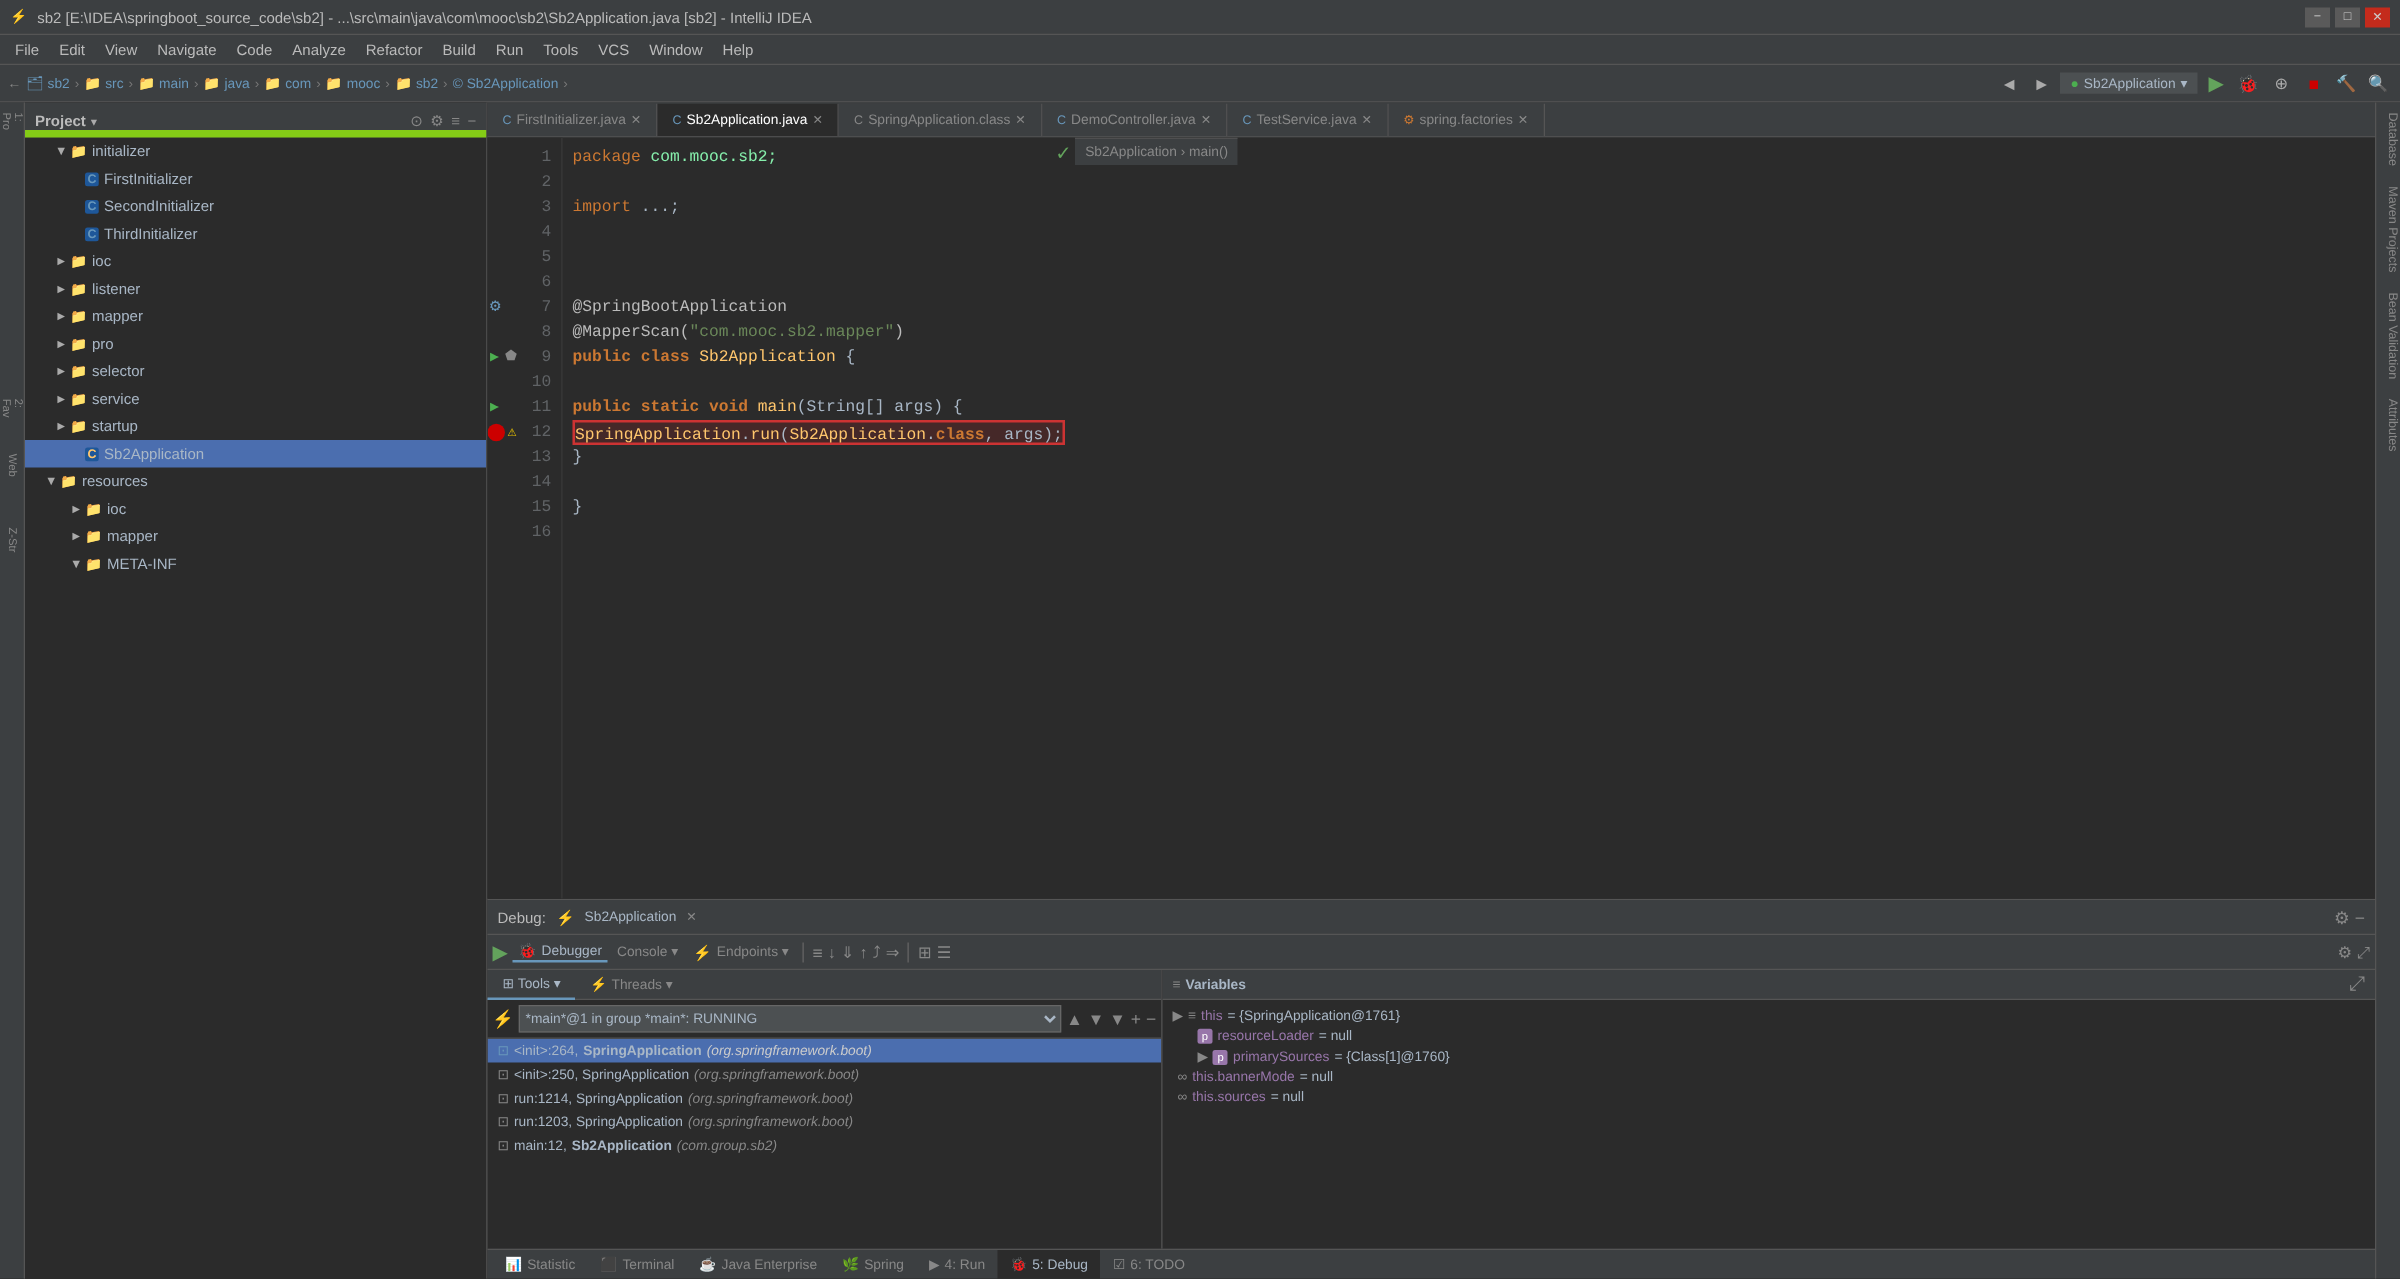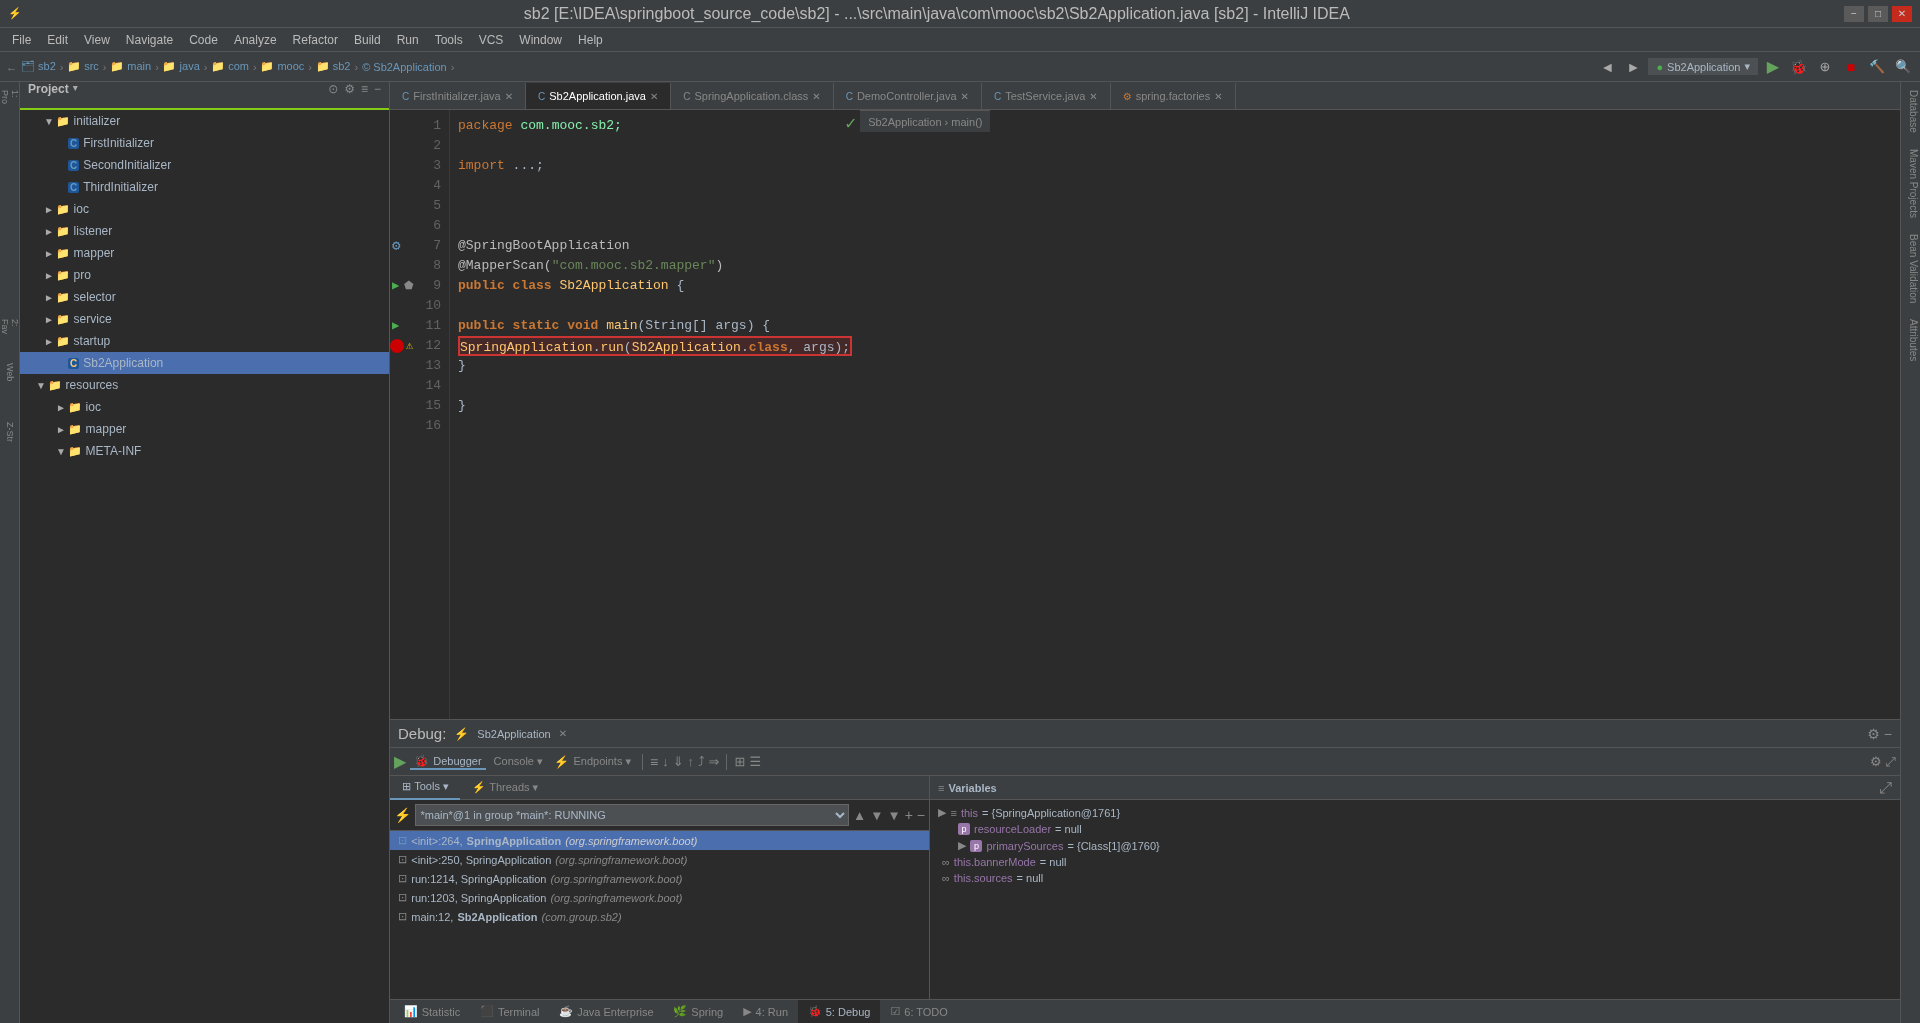--- a/index.html
+++ b/index.html
@@ -1,20 +1,20 @@
 <!DOCTYPE html>
 <html><head>
   <meta charset="utf-8">
   <style>
     * { margin: 0; padding: 0; box-sizing: border-box; }
     body { font-family: 'Segoe UI', Arial, sans-serif; font-size: 12px; background: #2b2b2b; color: #a9b7c6; overflow: hidden; width: 1920px; height: 1023px; }
     
     
     #titlebar { background: #3c3f41; height: 28px; display: flex; align-items: center; padding: 0 8px; border-bottom: 1px solid #555; }
-    #titlebar .title { flex: 1; font-size: 16px; color: #bbb; text-align: center; }
+    #titlebar .title { flex: 1; font-size: 12px; color: #bbb; text-align: left; }
     #titlebar .win-controls { display: flex; gap: 4px; margin-left: auto; }
     #titlebar .win-btn { width: 20px; height: 16px; background: #5a5a5a; border: none; color: #ccc; cursor: pointer; font-size: 10px; display: flex; align-items: center; justify-content: center; }
     
     
     #menubar { background: #3c3f41; height: 24px; display: flex; align-items: center; padding: 0 4px; border-bottom: 1px solid #555; }
     #menubar .menu-item { padding: 0 8px; height: 24px; line-height: 24px; cursor: pointer; font-size: 12px; color: #bbb; }
     
     
     #toolbar { background: #3c3f41; height: 30px; display: flex; align-items: center; padding: 0 6px; border-bottom: 1px solid #555; gap: 4px; }
     .breadcrumb-item { font-size: 11px; color: #6897bb; cursor: pointer; }
@@ -24,21 +24,21 @@
     
     
     #main { display: flex; height: calc(1023px - 28px - 24px - 30px - 24px - 22px); }
     
     
     #left-icons { width: 20px; background: #3c3f41; display: flex; flex-direction: column; border-right: 1px solid #555; }
     .left-icon { width: 20px; height: 60px; display: flex; align-items: center; justify-content: center; cursor: pointer; color: #888; font-size: 10px; writing-mode: vertical-rl; }
     
     
     #project-panel { width: 370px; background: #2b2b2b; border-right: 1px solid #555; display: flex; flex-direction: column; }
-    #project-header { background: #3c3f41; height: 28px; display: flex; align-items: flex-start; padding: 0 8px; border-bottom: 2px solid #84cc16; }
+    #project-header { background: #3c3f41; height: 28px; display: flex; align-items: flex-end; padding: 0 8px; border-bottom: 6px solid #84cc16; }
     #project-header .title { font-size: 12px; color: #bbb; font-weight: bold; }
     .project-icons { margin-left: auto; display: flex; gap: 6px; color: #888; cursor: pointer; }
     
     #project-tree { flex: 1; overflow-y: auto; font-size: 12px; }
     .tree-item { padding: 1px 0 1px 8px; cursor: pointer; display: flex; align-items: center; white-space: nowrap; height: 22px; }
     .tree-item.selected { background: #4b6eaf; }
     .tree-icon { margin-right: 4px; font-size: 11px; }
     .folder-icon { color: #afb42b; }
     #tabs { background: #3c3f41; height: 28px; display: flex; align-items: flex-end; overflow: hidden; border-bottom: 1px solid #555; }
     .tab { height: 26px; padding: 0 12px; display: flex; align-items: center; cursor: pointer; font-size: 11px; border-right: 1px solid #555; gap: 4px; white-space: nowrap; }
@@ -359,21 +359,21 @@
       </div>
 
       <div style="height:22px;background:#3c3f41;display:flex;align-items:center;padding:0 8px;font-size:11px;color:#888;border-top:1px solid #555;">
         <span>Sb2Application › main()</span>
       </div>
     </div>
 
     <div id="debug-panel">
 
       <div style="background:#3c3f41;height:28px;display:flex;align-items:center;padding:0 8px;border-bottom:1px solid #555;gap:8px;">
-        <span style="font-size:15px;color:#bbb;">Debug:</span>
+        <span style="font-size:12px;color:#bbb;">Debug:</span>
         <span style="color:#4CAF50;font-size:12px;">⚡</span>
         <span style="font-size:11px;color:#a9b7c6;">Sb2Application</span>
         <span class="tab-close" style="font-size:10px;">✕</span>
         <div style="margin-left:auto;display:flex;gap:4px;">
           <button style="background:transparent;border:none;color:#888;cursor:pointer;font-size:14px;">⚙</button>
           <button style="background:transparent;border:none;color:#888;cursor:pointer;font-size:14px;">−</button>
         </div>
       </div>
 
       <div style="background:#3c3f41;height:28px;display:flex;align-items:center;padding:0 4px;border-bottom:1px solid #555;gap:4px;">

